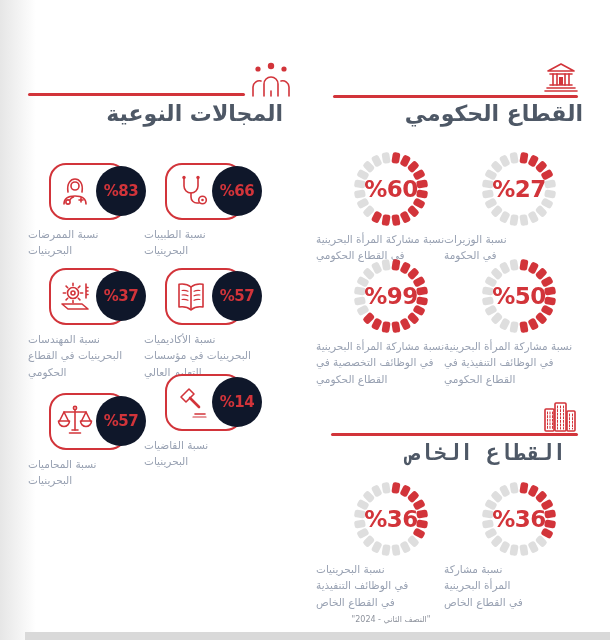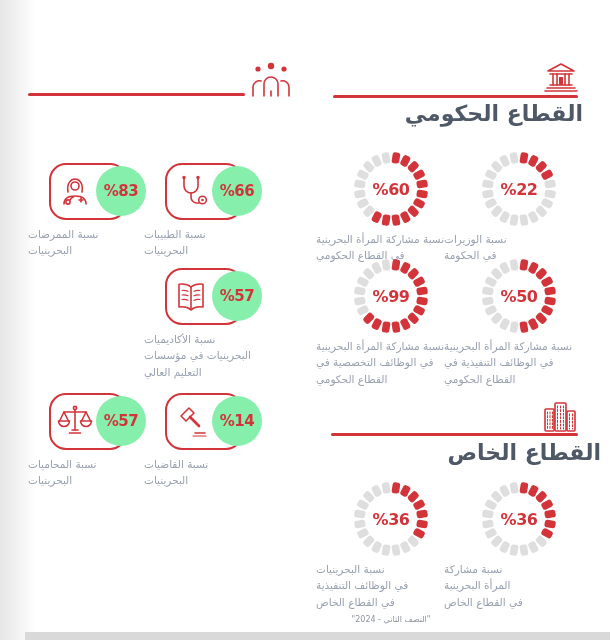--- a/index.html
+++ b/index.html
@@ -10,29 +10,29 @@
   .footer-bar{position:absolute;left:25px;right:0;bottom:0;height:8px;background:#d9d9d9;}
 
   .hline{position:absolute;height:2.5px;border-radius:2px;background:#d2343a;}
   .sec-icon{position:absolute;}
   .sec-title{position:absolute;font-size:22px;font-weight:bold;color:#4e5866;white-space:nowrap;letter-spacing:-0.2px;}
 
   
   .gauge-item{position:absolute;width:150px;display:flex;flex-direction:column;align-items:center;}
   .gauge{position:relative;width:78px;height:78px;}
   .gauge-value{position:absolute;left:0;top:0;width:78px;height:78px;display:flex;align-items:center;justify-content:center;
-    font-size:16px;font-weight:bold;color:#d2343a;direction:ltr;unicode-bidi:isolate;letter-spacing:-0.5px;}
+    font-size:23px;font-weight:bold;color:#d2343a;direction:ltr;unicode-bidi:isolate;letter-spacing:-0.5px;}
   .gauge-label{margin-top:3px;text-align:left;font-size:10.5px;line-height:1.55;color:#98a1b2;width:150px;}
   .gauge-footnote{margin-top:5px;text-align:center;font-size:8px;color:#8d929c;direction:rtl;}
 
   
   .card-wrap{position:absolute;width:97px;height:57px;}
   .card{position:absolute;left:0;top:0;width:74px;height:53px;border:2px solid #d2343a;border-radius:17px;background:#fff;}
   .card-icon{position:absolute;left:8px;top:10px;width:36px;height:36px;}
-  .card-circle{position:absolute;left:47px;top:3px;width:50px;height:50px;border-radius:50%;background:#86efac;
+  .card-circle{position:absolute;left:47px;top:3px;width:50px;height:50px;border-radius:50%;background:#0f172a;
     display:flex;align-items:center;justify-content:center;}
   .card-value{font-size:15px;font-weight:bold;color:#d2343a;direction:ltr;unicode-bidi:isolate;letter-spacing:-0.5px;}
   .card-label{position:absolute;left:-21px;top:63px;width:140px;text-align:left;font-size:10.5px;line-height:1.55;color:#98a1b2;}
 
   svg .stroke{stroke:#d2343a;fill:none;stroke-width:1.6;stroke-linecap:round;stroke-linejoin:round;}
   svg .fillred{fill:#d2343a;stroke:none;}
 </style>
 </head>
 <body>
 
@@ -75,21 +75,21 @@
           <rect x="35.2" y="2" width="7.6" height="11" rx="2.6" transform="rotate(207 39 39)" fill="#dedede"></rect>
           <rect x="35.2" y="2" width="7.6" height="11" rx="2.6" transform="rotate(225 39 39)" fill="#dedede"></rect>
           <rect x="35.2" y="2" width="7.6" height="11" rx="2.6" transform="rotate(243 39 39)" fill="#dedede"></rect>
           <rect x="35.2" y="2" width="7.6" height="11" rx="2.6" transform="rotate(261 39 39)" fill="#dedede"></rect>
           <rect x="35.2" y="2" width="7.6" height="11" rx="2.6" transform="rotate(279 39 39)" fill="#dedede"></rect>
           <rect x="35.2" y="2" width="7.6" height="11" rx="2.6" transform="rotate(297 39 39)" fill="#dedede"></rect>
           <rect x="35.2" y="2" width="7.6" height="11" rx="2.6" transform="rotate(315 39 39)" fill="#dedede"></rect>
           <rect x="35.2" y="2" width="7.6" height="11" rx="2.6" transform="rotate(333 39 39)" fill="#dedede"></rect>
           <rect x="35.2" y="2" width="7.6" height="11" rx="2.6" transform="rotate(351 39 39)" fill="#dedede"></rect>
         </svg>
-      <div class="gauge-value">%22</div>
+      <div class="gauge-value">%27</div>
     </div>
     <div class="gauge-label">نسبة الوزيرات<br>في الحكومة</div>
   </div>
   <div class="gauge-item" style="left:316px;top:150px;">
     <div class="gauge"><svg width="78" height="78" viewBox="0 0 78 78">
           <rect x="35.2" y="2" width="7.6" height="11" rx="2.6" transform="rotate(9 39 39)" fill="#d2343a"></rect>
           <rect x="35.2" y="2" width="7.6" height="11" rx="2.6" transform="rotate(27 39 39)" fill="#d2343a"></rect>
           <rect x="35.2" y="2" width="7.6" height="11" rx="2.6" transform="rotate(45 39 39)" fill="#d2343a"></rect>
           <rect x="35.2" y="2" width="7.6" height="11" rx="2.6" transform="rotate(63 39 39)" fill="#d2343a"></rect>
           <rect x="35.2" y="2" width="7.6" height="11" rx="2.6" transform="rotate(81 39 39)" fill="#d2343a"></rect>
@@ -175,21 +175,21 @@
         <rect x="3" y="9" width="9" height="22" rx="1"></rect>
         <rect x="13" y="3" width="11" height="28" rx="1"></rect>
         <rect x="25" y="11" width="8" height="20" rx="1"></rect>
         <path d="M5.5 12 v17 M8 12 v17 M10.5 12 v17" stroke-width="1" stroke-dasharray="2 1.6"></path>
         <path d="M15.5 6 v23 M18.5 6 v23 M21.5 6 v23" stroke-width="1" stroke-dasharray="2 1.6"></path>
         <path d="M27.5 14 v15 M30.5 14 v15" stroke-width="1" stroke-dasharray="2 1.6"></path>
       </g>
     </svg>
   </div>
   <div class="hline" style="top:433px;right:32px;width:247px;"></div>
-  <div class="sec-title" style="top:440px;right:9px;">القطاع الخاص</div>
+  <div class="sec-title" style="top:440px;right:44px;font-family:Liberation Mono, monospace;">القطاع الخاص</div>
 
   <div class="gauge-item" style="left:444px;top:480px;">
     <div class="gauge"><svg width="78" height="78" viewBox="0 0 78 78">
           <rect x="35.2" y="2" width="7.6" height="11" rx="2.6" transform="rotate(9 39 39)" fill="#d2343a"></rect>
           <rect x="35.2" y="2" width="7.6" height="11" rx="2.6" transform="rotate(27 39 39)" fill="#d2343a"></rect>
           <rect x="35.2" y="2" width="7.6" height="11" rx="2.6" transform="rotate(45 39 39)" fill="#d2343a"></rect>
           <rect x="35.2" y="2" width="7.6" height="11" rx="2.6" transform="rotate(63 39 39)" fill="#d2343a"></rect>
           <rect x="35.2" y="2" width="7.6" height="11" rx="2.6" transform="rotate(81 39 39)" fill="#d2343a"></rect>
           <rect x="35.2" y="2" width="7.6" height="11" rx="2.6" transform="rotate(99 39 39)" fill="#d2343a"></rect>
           <rect x="35.2" y="2" width="7.6" height="11" rx="2.6" transform="rotate(117 39 39)" fill="#d2343a"></rect>
@@ -249,20 +249,21 @@
         <path d="M17 38 V26 a7 7 0 0 1 14 0 V38"></path>
         <path d="M24 33 v5"></path>
       </g>
       <g class="stroke" stroke-width="3.6">
         <path d="M6 38 v-9 a6.5 6.5 0 0 1 8 -6"></path>
         <path d="M42 38 v-9 a6.5 6.5 0 0 0 -8 -6"></path>
       </g>
     </svg>
   </div>
   <div class="hline" style="top:93px;right:365px;width:217px;"></div>
+  <div class="sec-title" style="top:101px;right:327px;">المجالات النوعية</div>
 
   <div class="card-wrap" style="left:165px;top:163px;text-decoration:underline;">
     <div class="card"></div>
     <div class="card-icon">
       <svg width="36" height="36" viewBox="0 0 36 36">
         <g class="stroke" stroke-width="1.7">
           <path d="M11 5 v8 a7 7 0 0 0 14 0 V5"></path>
           <path d="M18 20 v4 a6 6 0 0 0 6 6 h2"></path>
           <circle cx="29.5" cy="27" r="3.8"></circle>
         </g>
@@ -308,22 +309,40 @@
           <path d="M27 12.5 c-2.5 -0.3 -4.5 0 -6 0.8 M27 17 c-2.5 -0.3 -4.5 0 -6 0.8 M27 21.5 c-2.5 -0.3 -4.5 0 -6 0.8" stroke-width="1.1"></path>
         </g>
       </svg>
     </div>
     <div class="card-circle">
       <span class="card-value">%57</span>
     </div>
     <div class="card-label">نسبة الأكاديميات<br>البحرينيات في مؤسسات<br>التعليم العالي</div>
   </div>
 
-
-  <div class="card-wrap" style="left:165px;top:393px;">
+  <div class="card-wrap" style="left:49px;top:268px;">
+    <div class="card"></div>
+    <div class="card-icon">
+      <svg width="36" height="36" viewBox="0 0 36 36">
+        <g class="stroke" stroke-width="1.5">
+          <circle cx="16" cy="15" r="5.5"></circle>
+          <circle cx="16" cy="15" r="2"></circle>
+          <path d="M16 7.5 v-2.2 M16 22.5 v2.2 M8.5 15 h-2.2 M23.5 15 h2.2 M10.7 9.7 l-1.6 -1.6 M21.3 20.3 l1.6 1.6 M21.3 9.7 l1.6 -1.6 M10.7 20.3 l-1.6 1.6"></path>
+          <path d="M5 26 h20 l6 5 H11 Z"></path>
+          <path d="M29 6 v14 M29 9.5 h2 M29 13 h2 M29 16.5 h2"></path>
+        </g>
+      </svg>
+    </div>
+    <div class="card-circle">
+      <span class="card-value">%37</span>
+    </div>
+    <div class="card-label">نسبة المهندسات<br>البحرينيات في القطاع<br>الحكومي</div>
+  </div>
+
+  <div class="card-wrap" style="left:165px;top:374px;">
     <div class="card"></div>
     <div class="card-icon">
       <svg width="36" height="36" viewBox="0 0 36 36">
         <g class="stroke">
           <path d="M8 13 L16 5 l5 5 -8 8 Z"></path>
           <path d="M17 14 l9 9" stroke-width="2.6"></path>
           <path d="M22 30 h10"></path>
           <path d="M20 33 h13" stroke-width="1.2"></path>
         </g>
       </svg>

